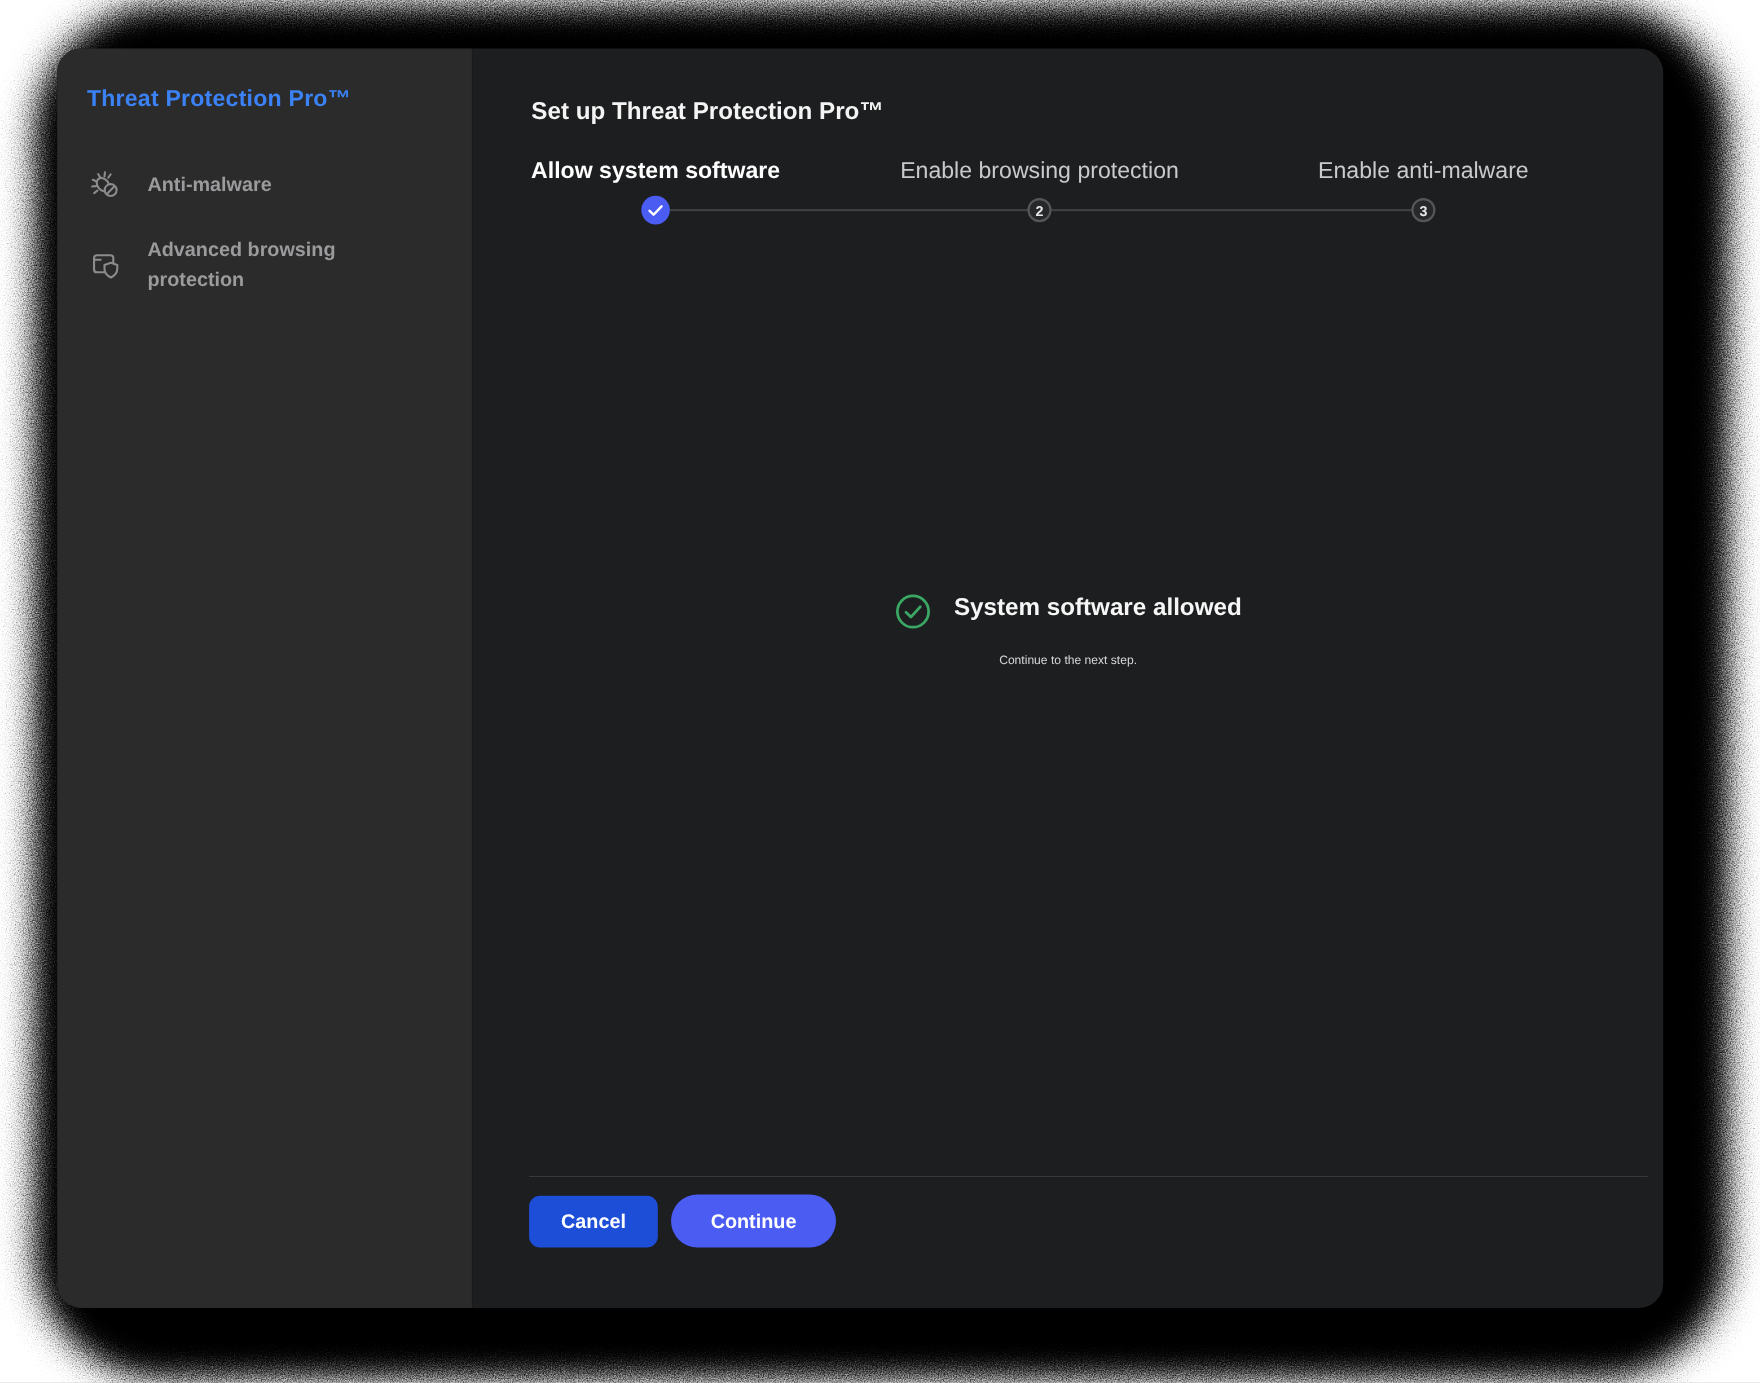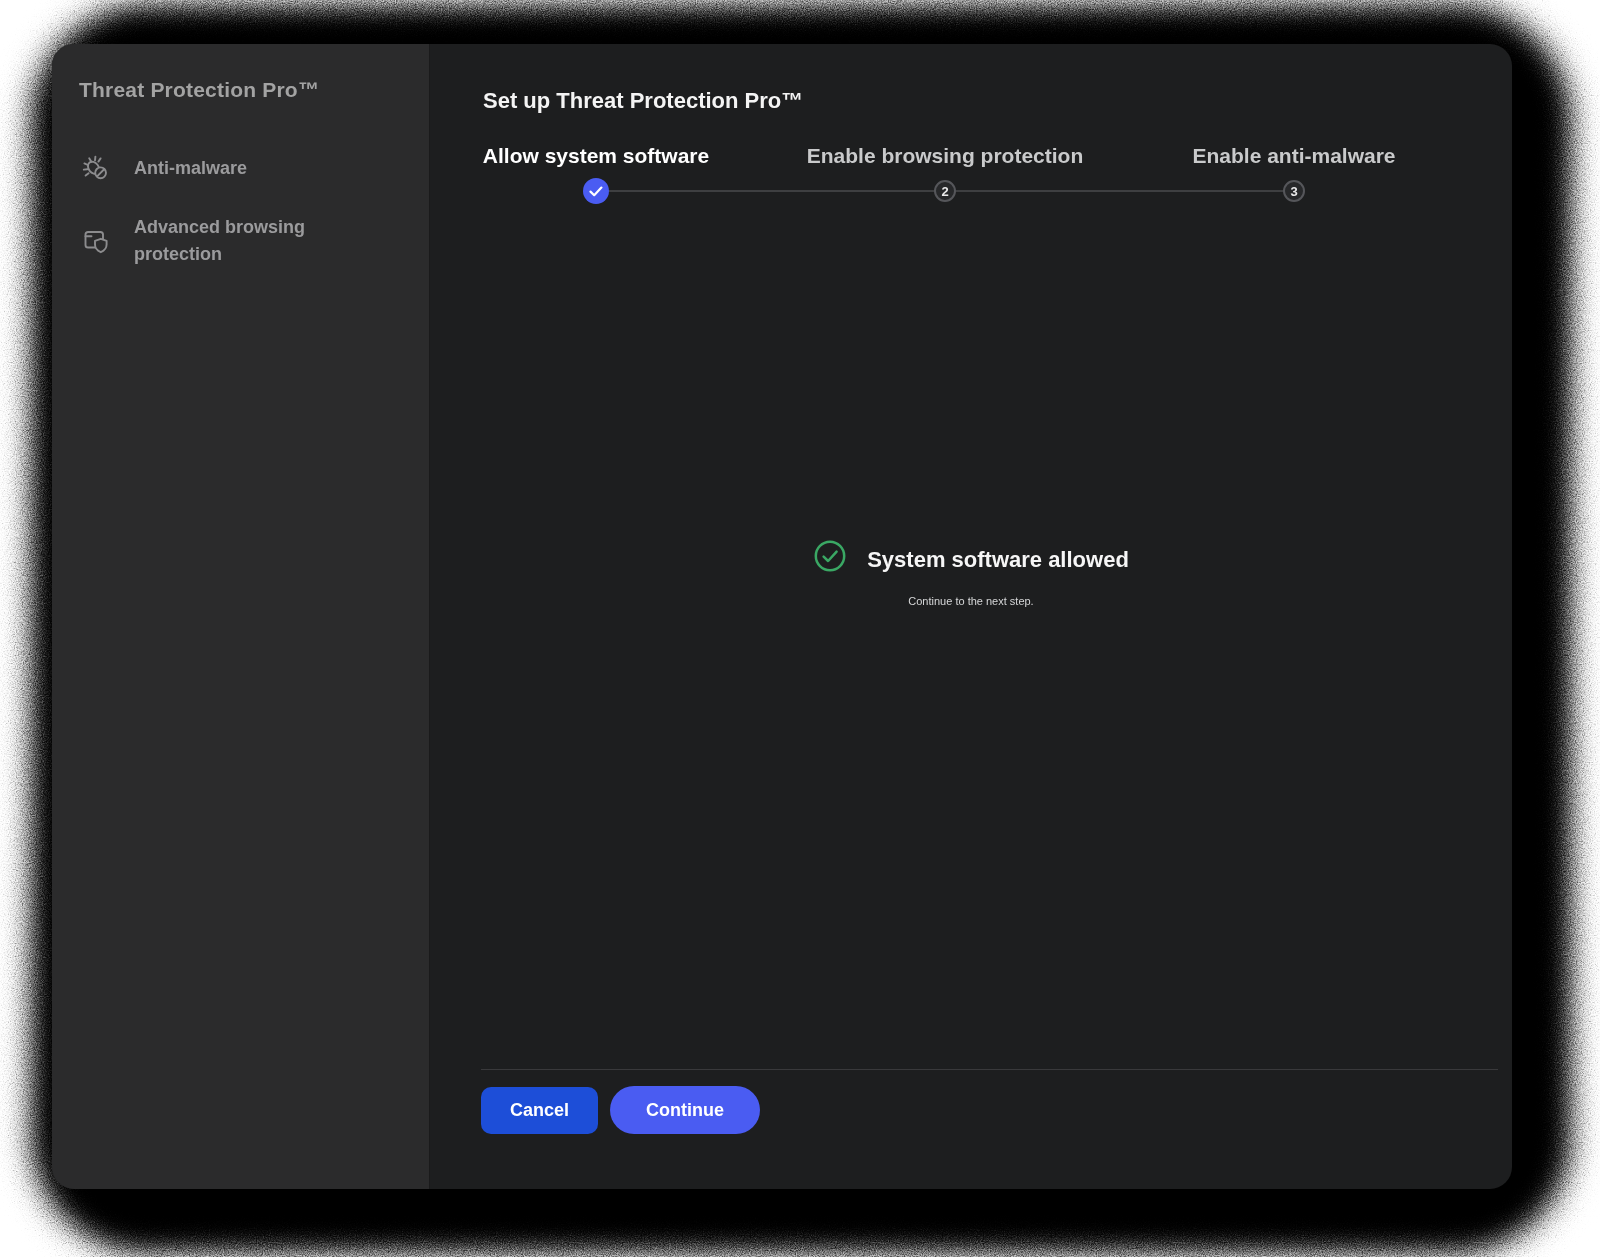--- a/index.html
+++ b/index.html
@@ -10,48 +10,48 @@
   
   .bg-svg { position:absolute; left:0; top:0; width:1600px; height:1257px; }
 
   
   .window { position:absolute; left:52px; top:44px; width:1460px; height:1145px;
             border-radius:22px; overflow:hidden; background:#1d1e1f; display:flex; }
 
   
   .sidebar { width:378px; background:#2b2b2c; border-right:1px solid #1a1a1b;
              padding:34px 24px 0 27px; flex-shrink:0; }
-  .sidebar-title { font-size:21px; font-weight:700; color:#a3a3a3; letter-spacing:.2px; }
+  .sidebar-title { font-size:21px; font-weight:700; color:#3b82f6; letter-spacing:.2px; }
   .nav { margin-top:40px; display:flex; flex-direction:column; }
   .nav-item { display:flex; align-items:center; gap:21px; min-height:52px;
               margin-bottom:20px; cursor:pointer; color:#9b9b9d; }
   .nav-item .icon { width:34px; height:34px; flex-shrink:0; display:flex;
                     align-items:center; justify-content:center; }
   .nav-label { font-size:18px; font-weight:600; line-height:27px; max-width:215px; }
 
   
   .main { flex:1; position:relative; }
   .main-heading { position:absolute; left:53px; top:44px; font-size:22px;
                   font-weight:700; color:#f4f4f4; }
 
   .stepper { position:absolute; left:0; top:100px; width:100%; height:80px; }
   .step-label { position:absolute; top:0; transform:translateX(-50%);
                 white-space:nowrap; font-size:21px; }
   .step-label.active { color:#ffffff; font-weight:700; }
-  .step-label.upcoming { color:#c9cacb; font-weight:700; }
+  .step-label.upcoming { color:#c9cacb; font-weight:400; }
   .step-line { position:absolute; top:46px; height:2px; background:#3e3f41; }
   .step-dot { position:absolute; top:47px; transform:translate(-50%,-50%);
               display:flex; align-items:center; justify-content:center; }
   .dot-done { width:26px; height:26px; border-radius:50%; background:#4a5cf2; }
   .dot-num  { width:22px; height:22px; border-radius:50%; background:#27282a;
               border:2px solid #55565a; color:#e9e9ea; font-size:13px; font-weight:700; }
 
   .status { position:absolute; left:0; top:495px; width:100%;
             display:flex; flex-direction:column; align-items:center; }
-  .status-head { display:flex; align-items:flex-end; gap:20px; }
+  .status-head { display:flex; align-items:flex-start; gap:20px; }
   .status-title { font-size:22px; font-weight:700; color:#f6f6f6; }
   .status-sub { margin-top:22px; font-size:11px; color:#d6d7d8; }
 
   .footer-divider { position:absolute; left:51px; right:14px; top:1025px;
                     height:1px; background:#39393b; }
   .footer { position:absolute; left:51px; top:1042px; display:flex; gap:12px;
             align-items:center; }
   .btn { border:none; cursor:pointer; color:#ffffff; font-size:18px; font-weight:600;
          font-family:"Liberation Sans", sans-serif; }
   .btn-cancel { height:47px; padding:0 29px; border-radius:10px; background:#1d4ed8; }

